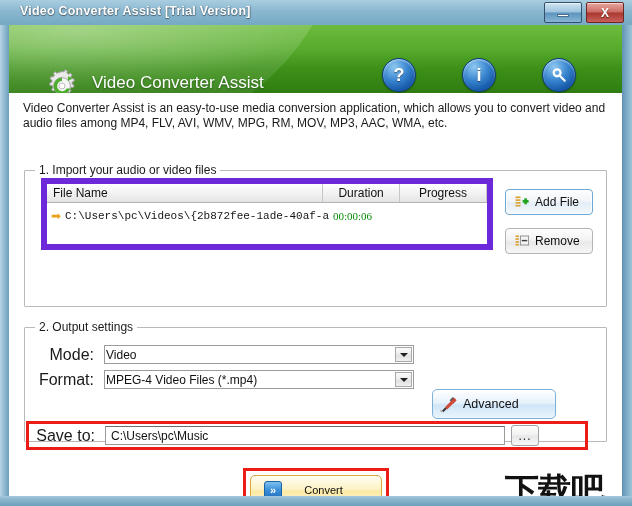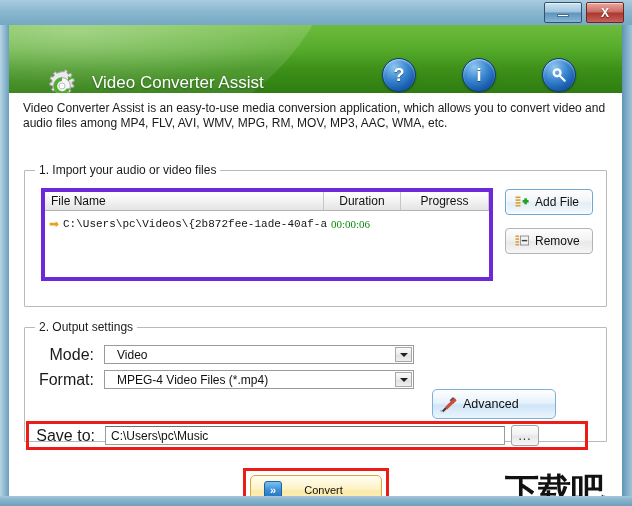--- a/index.html
+++ b/index.html
@@ -161,24 +161,24 @@
   .group > .legend {
     position:absolute; top:-8px; left:10px;
     background:#fff; padding:0 4px;
     font-size:12px; color:#1a1a1a; white-space:nowrap;
   }
   #group-import { left:15px; top:145px; width:581px; height:135px; }
   #group-output { left:15px; top:302px; width:581px; height:113px; }
 
   
   .listbox {
-    position:absolute; left:16px; top:17px;
-    width:452px; height:93px;
+    position:absolute; left:16px; top:7px;
+    width:452px; height:72px;
     background:#fff;
-    border:4px solid #6d28d9;
+    border:6px solid #6d28d9;
     box-sizing:border-box;
   }
   .lst-header {
     display:flex; height:19px;
     background: linear-gradient(180deg,#ffffff 0%,#f1f1f1 55%,#e4e4e4 100%);
     border-bottom:1px solid #b3b3b3;
     box-sizing:border-box;
   }
   .lst-header .col {
     font-size:12px; color:#101010;
@@ -237,21 +237,21 @@
     width:70px; text-align:right; padding-right:10px;
     font-size:16px; color:#1a1a1a;
   }
   .combo {
     position:relative;
     height:19px; width:310px;
     background:#fff;
     border:1px solid #9b9b9b;
     box-sizing:border-box;
     display:flex; align-items:center;
-    padding-left:12px;
+    padding-left:1px;
     font-size:12px; color:#101010;
     cursor:pointer;
   }
   .combo .cbtn {
     position:absolute; right:1px; top:1px;
     width:17px; height:15px;
     background: linear-gradient(180deg,#fbfbfb 0%,#ececec 50%,#dedede 51%,#f0f0f0 100%);
     border:1px solid #a8a8a8;
     box-sizing:border-box;
     display:flex; align-items:center; justify-content:center;
@@ -344,20 +344,21 @@
 </head>
 <body>
 
 <div class="window">
 
   <div class="frame-left"></div>
   <div class="frame-right"></div>
   <div class="frame-bottom"></div>
 
   <div class="titlebar">
+    <div class="title-text">Video Converter Assist [Trial Version]</div>
     <div class="winbtns">
       <div class="winbtn min">
         <i></i>
       </div>
       <div class="winbtn close">
         <span>X</span>
       </div>
     </div>
   </div>
 

